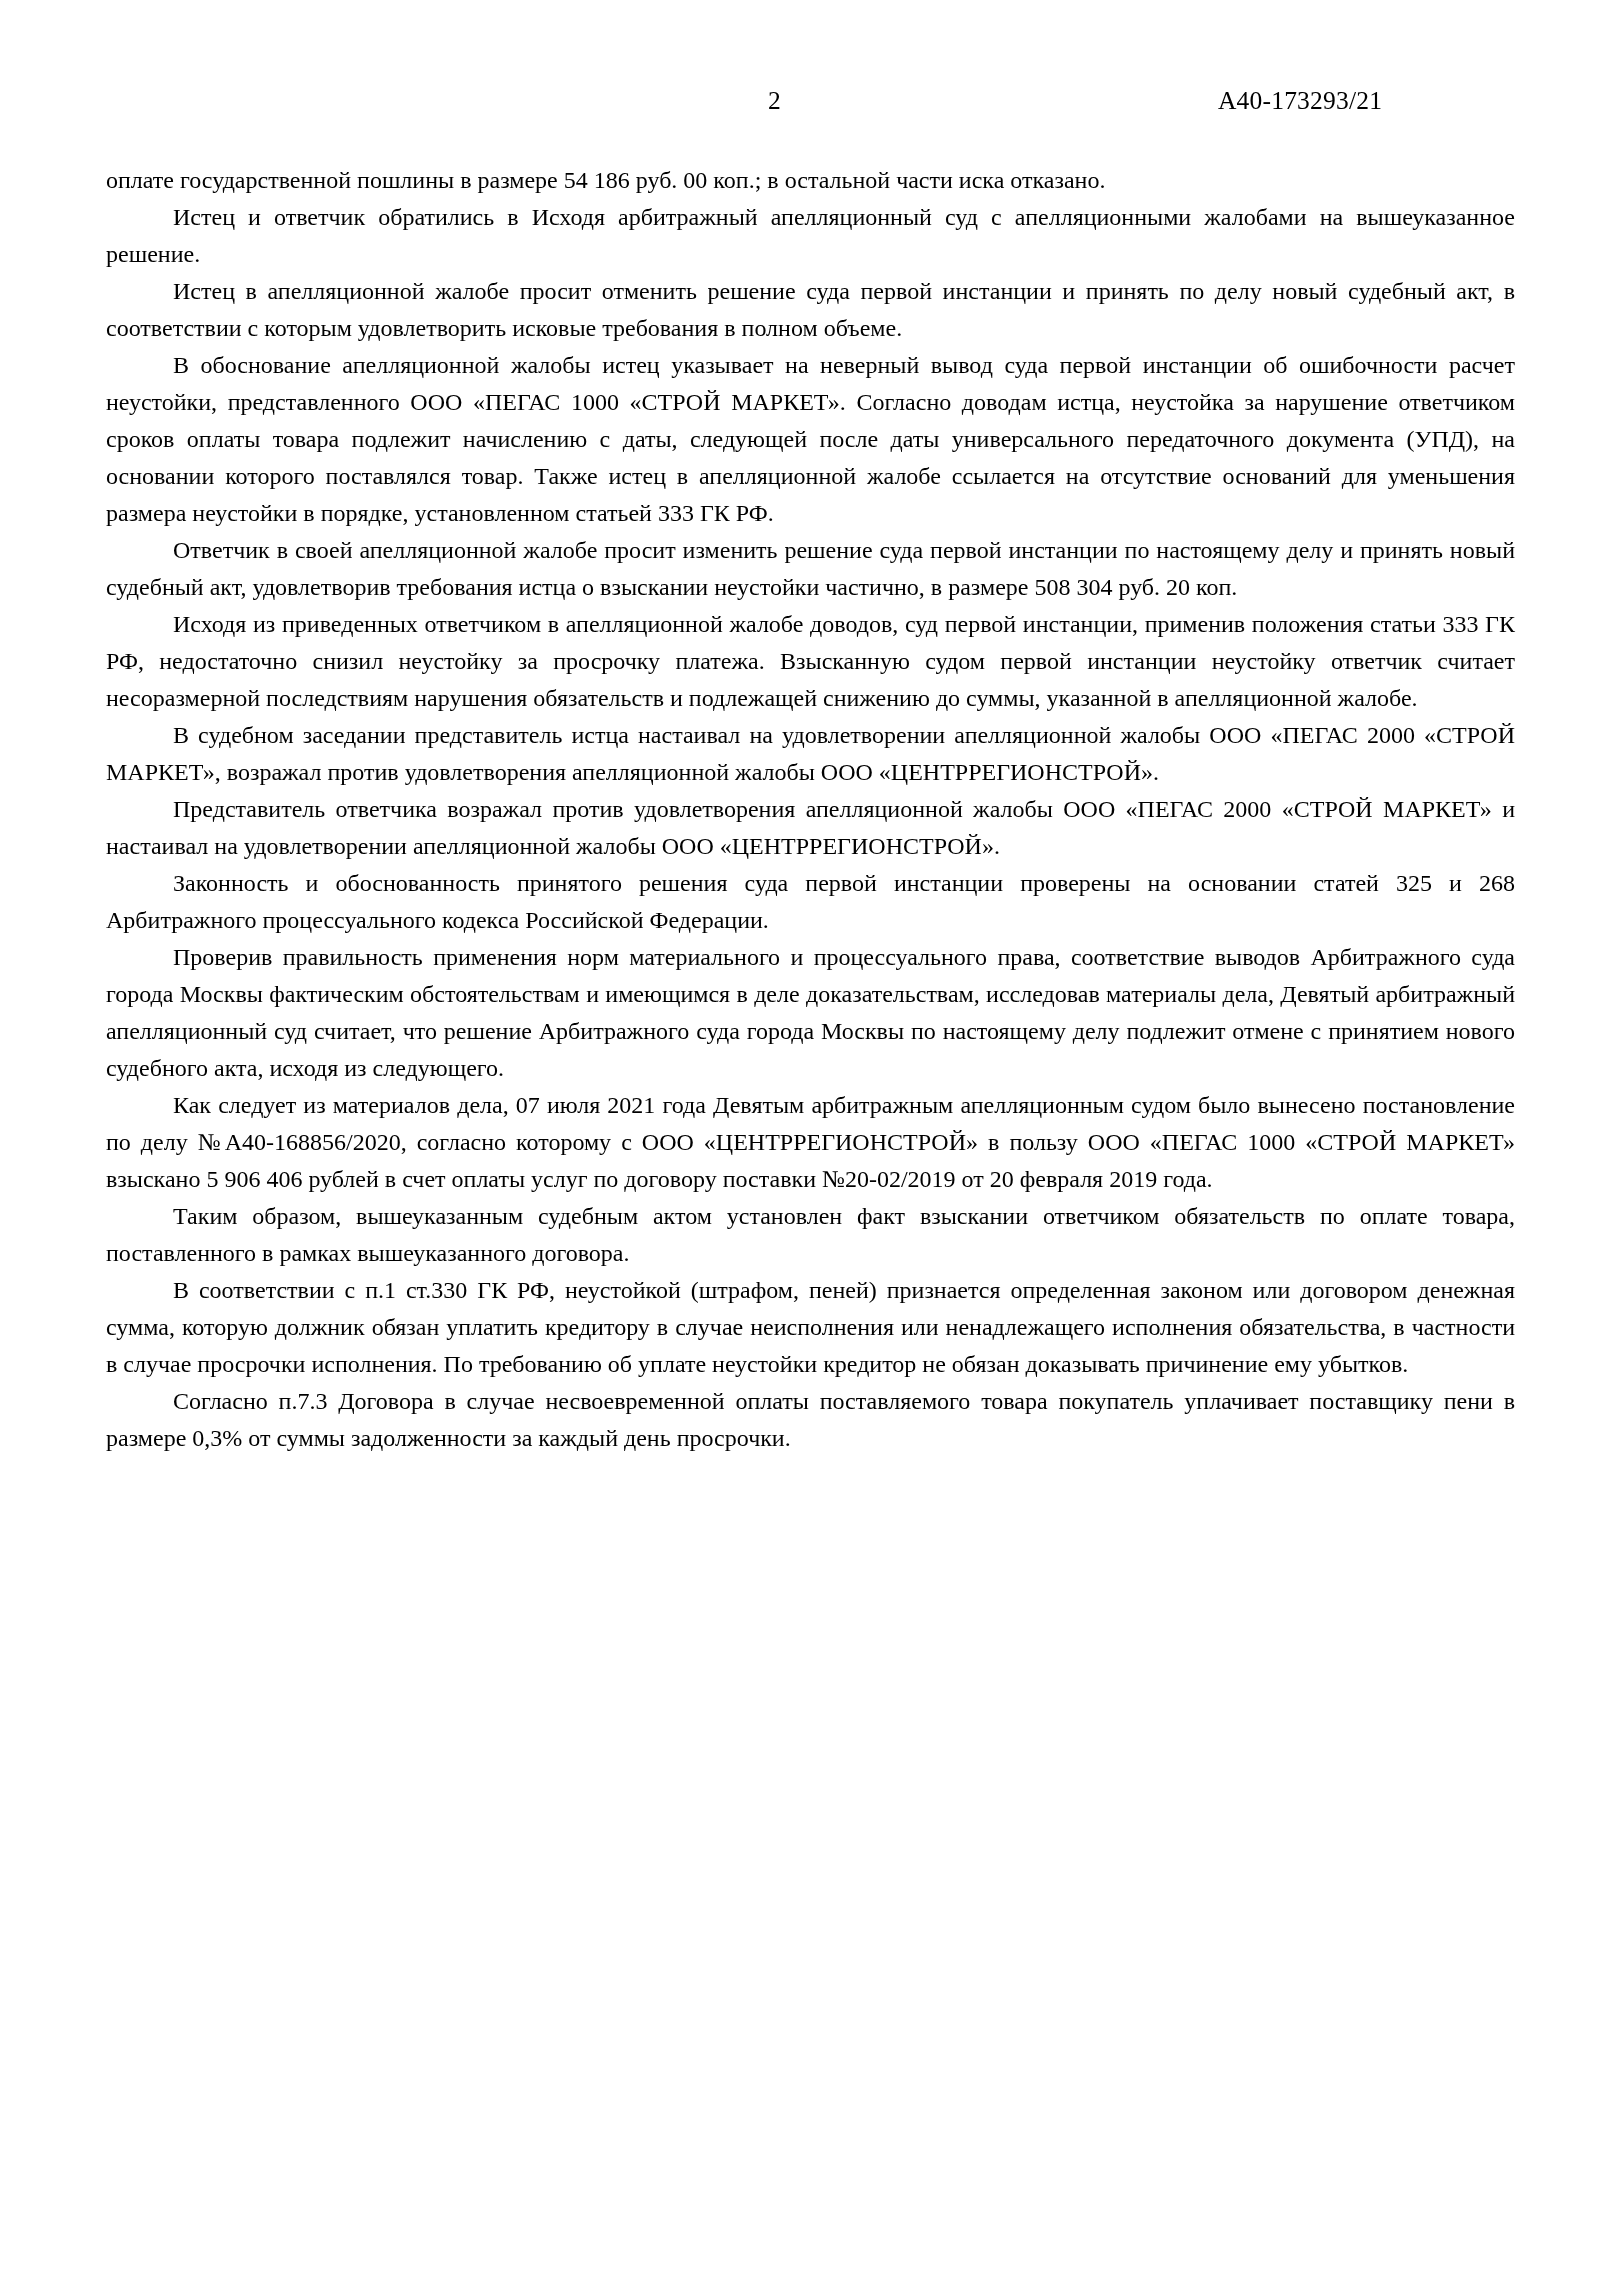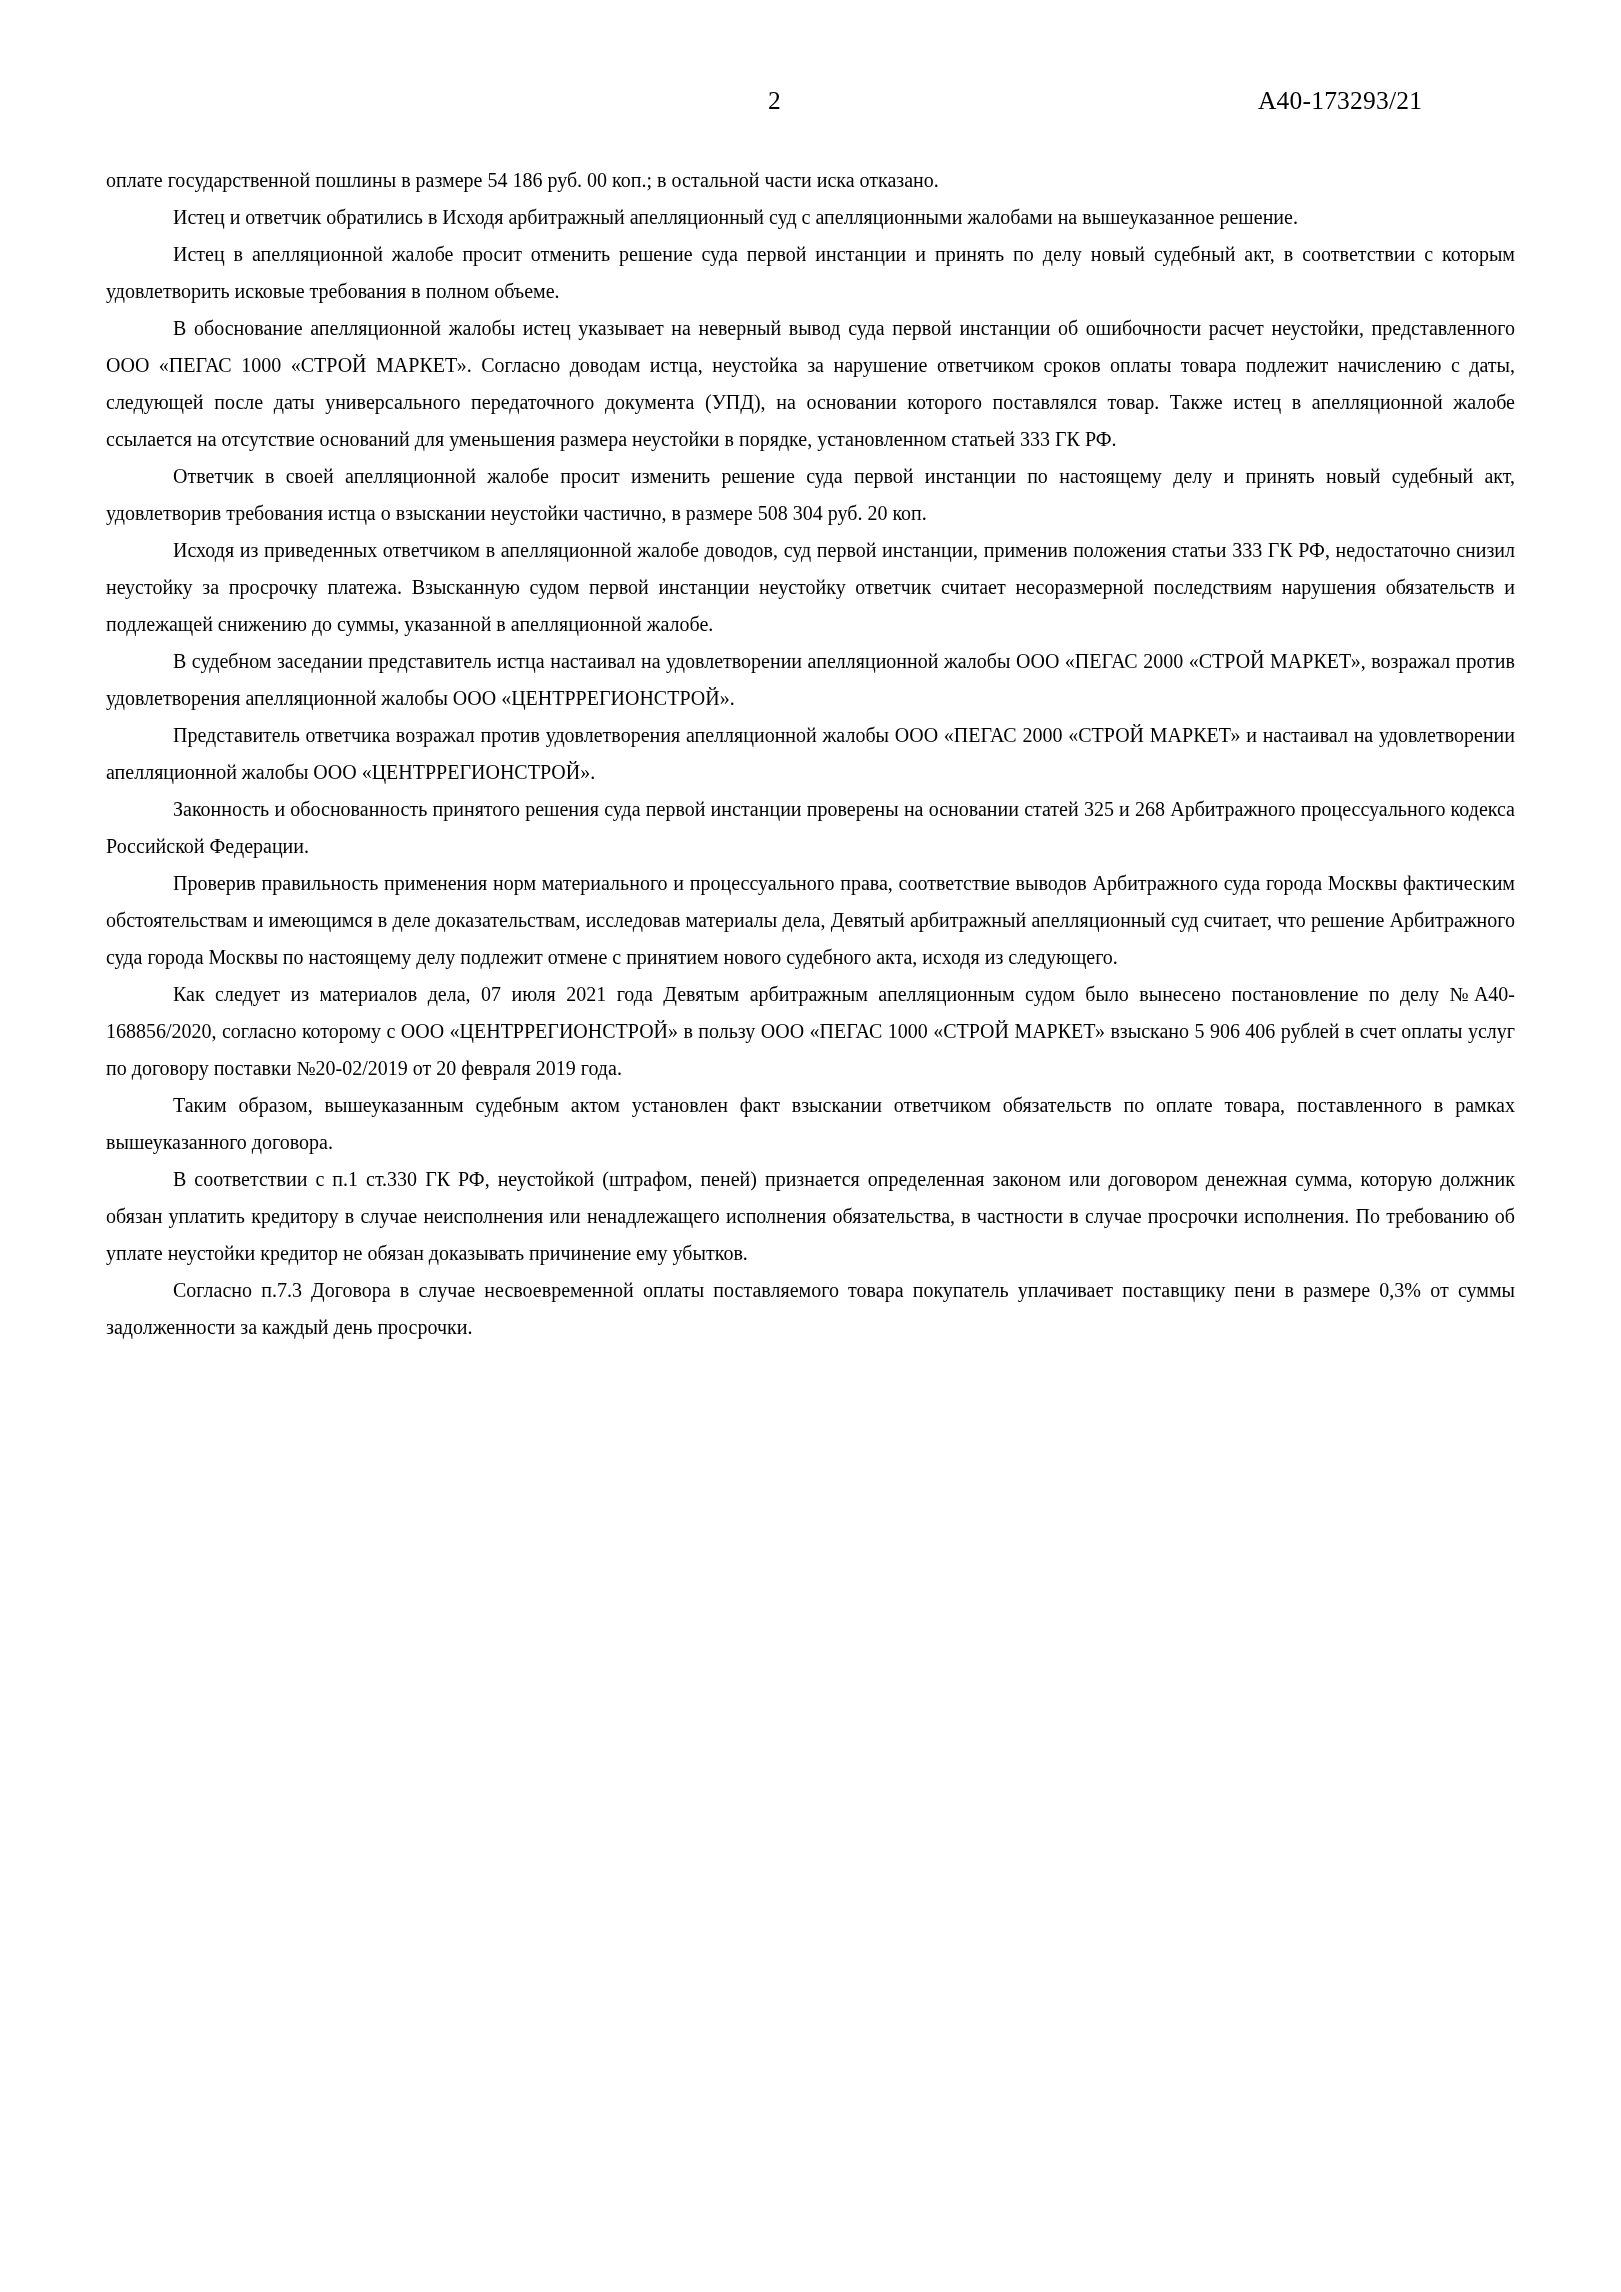--- a/index.html
+++ b/index.html
@@ -36,25 +36,24 @@
     left: 662px;
     top: 0;
     font-size: 25.5px;
   }
   .header .case-number {
     position: absolute;
     left: 1112px;
     top: 0;
     font-size: 25.5px;
     letter-spacing: 0.2px;
-    margin-left: 40px;
   }
   .body-text {
     margin-top: 37px;
-    font-size: 20px;
+    font-size: 24px;
     line-height: 37px;
     text-align: justify;
     text-justify: inter-word;
     hyphens: none;
   }
   .body-text p {
     margin: 0;
     text-indent: 0;
   }
   .body-text p.indent {

